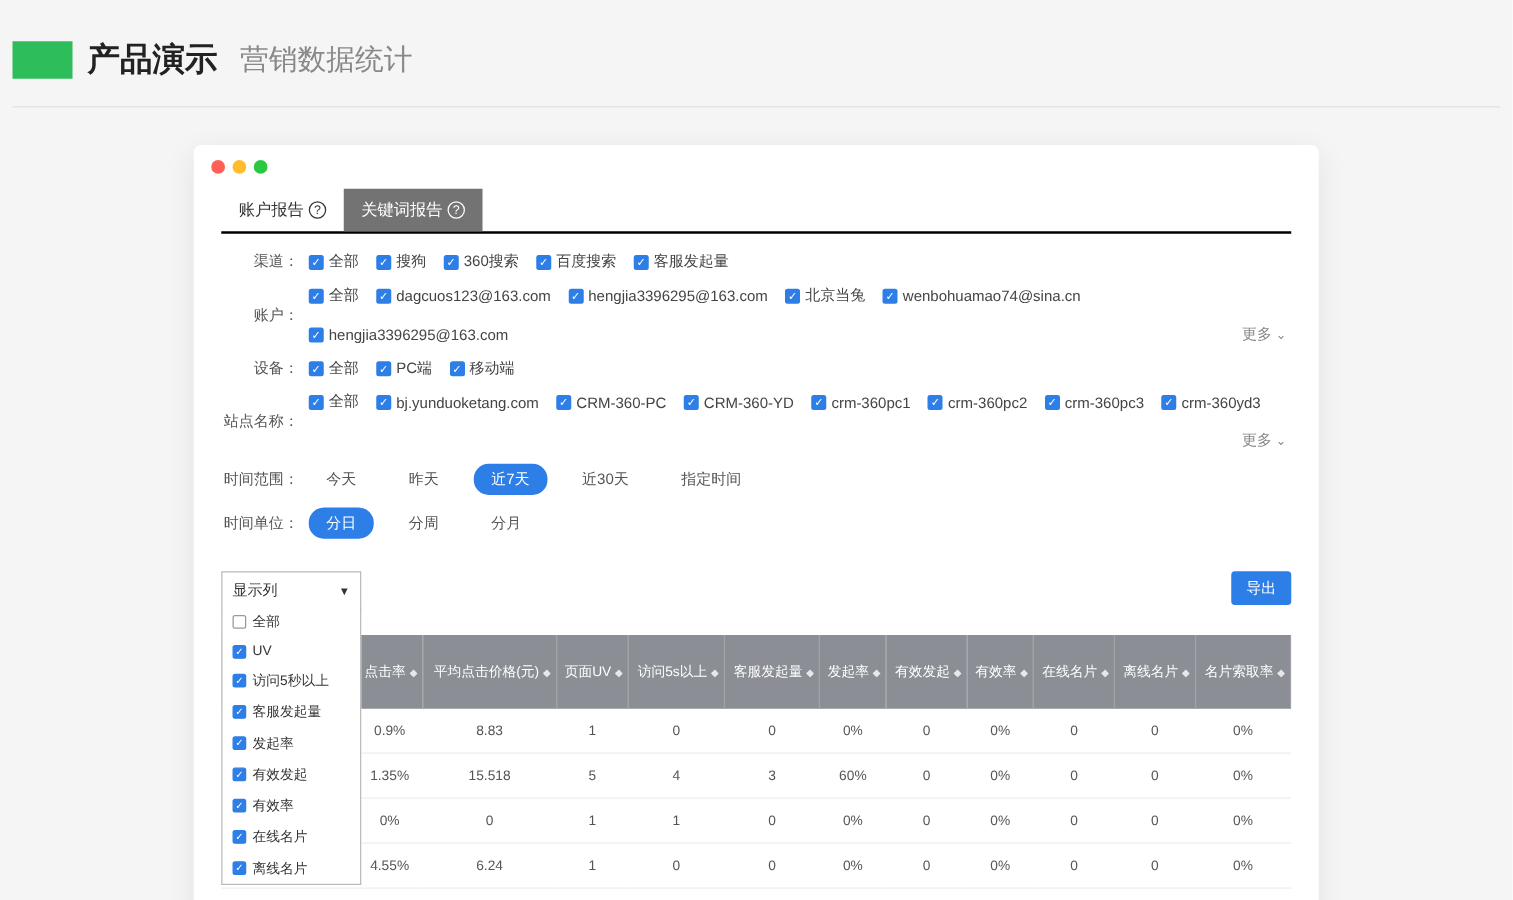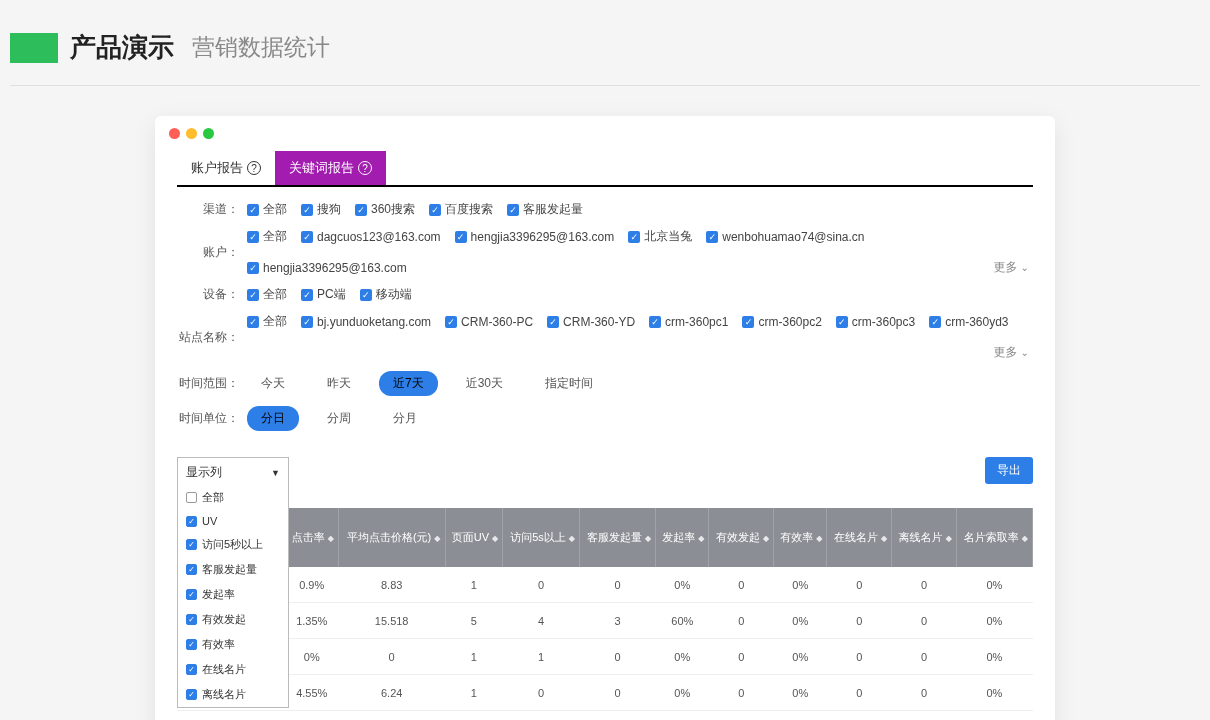--- a/index.html
+++ b/index.html
@@ -10,31 +10,31 @@
 .page-title-sub { font-size: 23px; color: #888; }
 .app-window { background: #fff; margin: 30px auto 0 auto; width: 900px; border-radius: 6px 6px 0 0; box-shadow: 0 6px 24px rgba(0,0,0,0.08); overflow: hidden; }
 .mac-dots { padding: 12px 14px 8px 14px; display: flex; gap: 6px; }
 .dot { width: 11px; height: 11px; border-radius: 50%; }
 .dot-r { background: #ff5f57; }
 .dot-y { background: #ffbd2e; }
 .dot-g { background: #28c940; }
 .content { padding: 0 22px 14px 22px; }
 .tabs { display: flex; border-bottom: 2px solid #000000; margin-top: 4px; }
 .tab { padding: 8px 14px; font-size: 13px; color: #333; cursor: pointer; display: flex; align-items: center; gap: 4px; }
-.tab.active { background: #a21caf; color: #fff; }
+.tab.active { background: #737373; color: #fff; }
 .help-icon { display: inline-flex; width: 14px; height: 14px; border: 1px solid currentColor; border-radius: 50%; align-items: center; justify-content: center; font-size: 10px; }
 .filters { margin-top: 14px; }
 .filter-row { display: flex; align-items: center; margin-bottom: 10px; font-size: 12px; }
 .filter-label { width: 62px; text-align: right; color: #555; margin-right: 8px; }
 .filter-items { display: flex; flex-wrap: wrap; gap: 14px; align-items: center; flex: 1; }
 .chk { display: flex; align-items: center; gap: 4px; color: #444; cursor: pointer; }
 .chk-box { width: 12px; height: 12px; background: #2d7ee6; border-radius: 2px; display: inline-flex; align-items: center; justify-content: center; color: #fff; font-size: 9px; }
 .more-link { color: #888; cursor: pointer; display: flex; align-items: center; gap: 3px; margin-left:auto; padding-right: 4px;}
 .time-btn { padding: 4px 14px; border-radius: 12px; color: #555; cursor: pointer; }
-.time-btn.selected { background: #2d7ee6; color: #000000; }
+.time-btn.selected { background: #2d7ee6; color: #ffffff; }
 .table-controls { display: flex; justify-content: space-between; align-items: flex-start; margin-top: 26px; position: relative; }
 .dropdown { width: 112px; border: 1px solid #bbb; background: #fff; }
 .dropdown-head { padding: 6px 8px; display: flex; justify-content: space-between; align-items: center; cursor: pointer; }
 .caret { font-size: 9px; }
 .dropdown-list { position: absolute; top: 28px; left: 0; width: 112px; border: 1px solid #bbb; border-top: none; background: #fff; z-index: 10; max-height: 240px; overflow: hidden; }
 .dd-item { padding: 5px 8px; display: flex; align-items: center; gap: 5px; cursor: pointer; font-size: 11px; }
 .dd-chk { width: 11px; height: 11px; border: 1px solid #999; border-radius: 2px; display: inline-flex; align-items: center; justify-content: center; font-size: 8px; }
 .dd-chk.on { background: #2d7ee6; border-color: #2d7ee6; color: #fff; }
 .export-btn { background: #2d7ee6; color: #fff; padding: 5px 12px; border-radius: 3px; cursor: pointer; font-size: 12px; }
 .table-wrap { margin-top: 20px; overflow-x: auto; }

